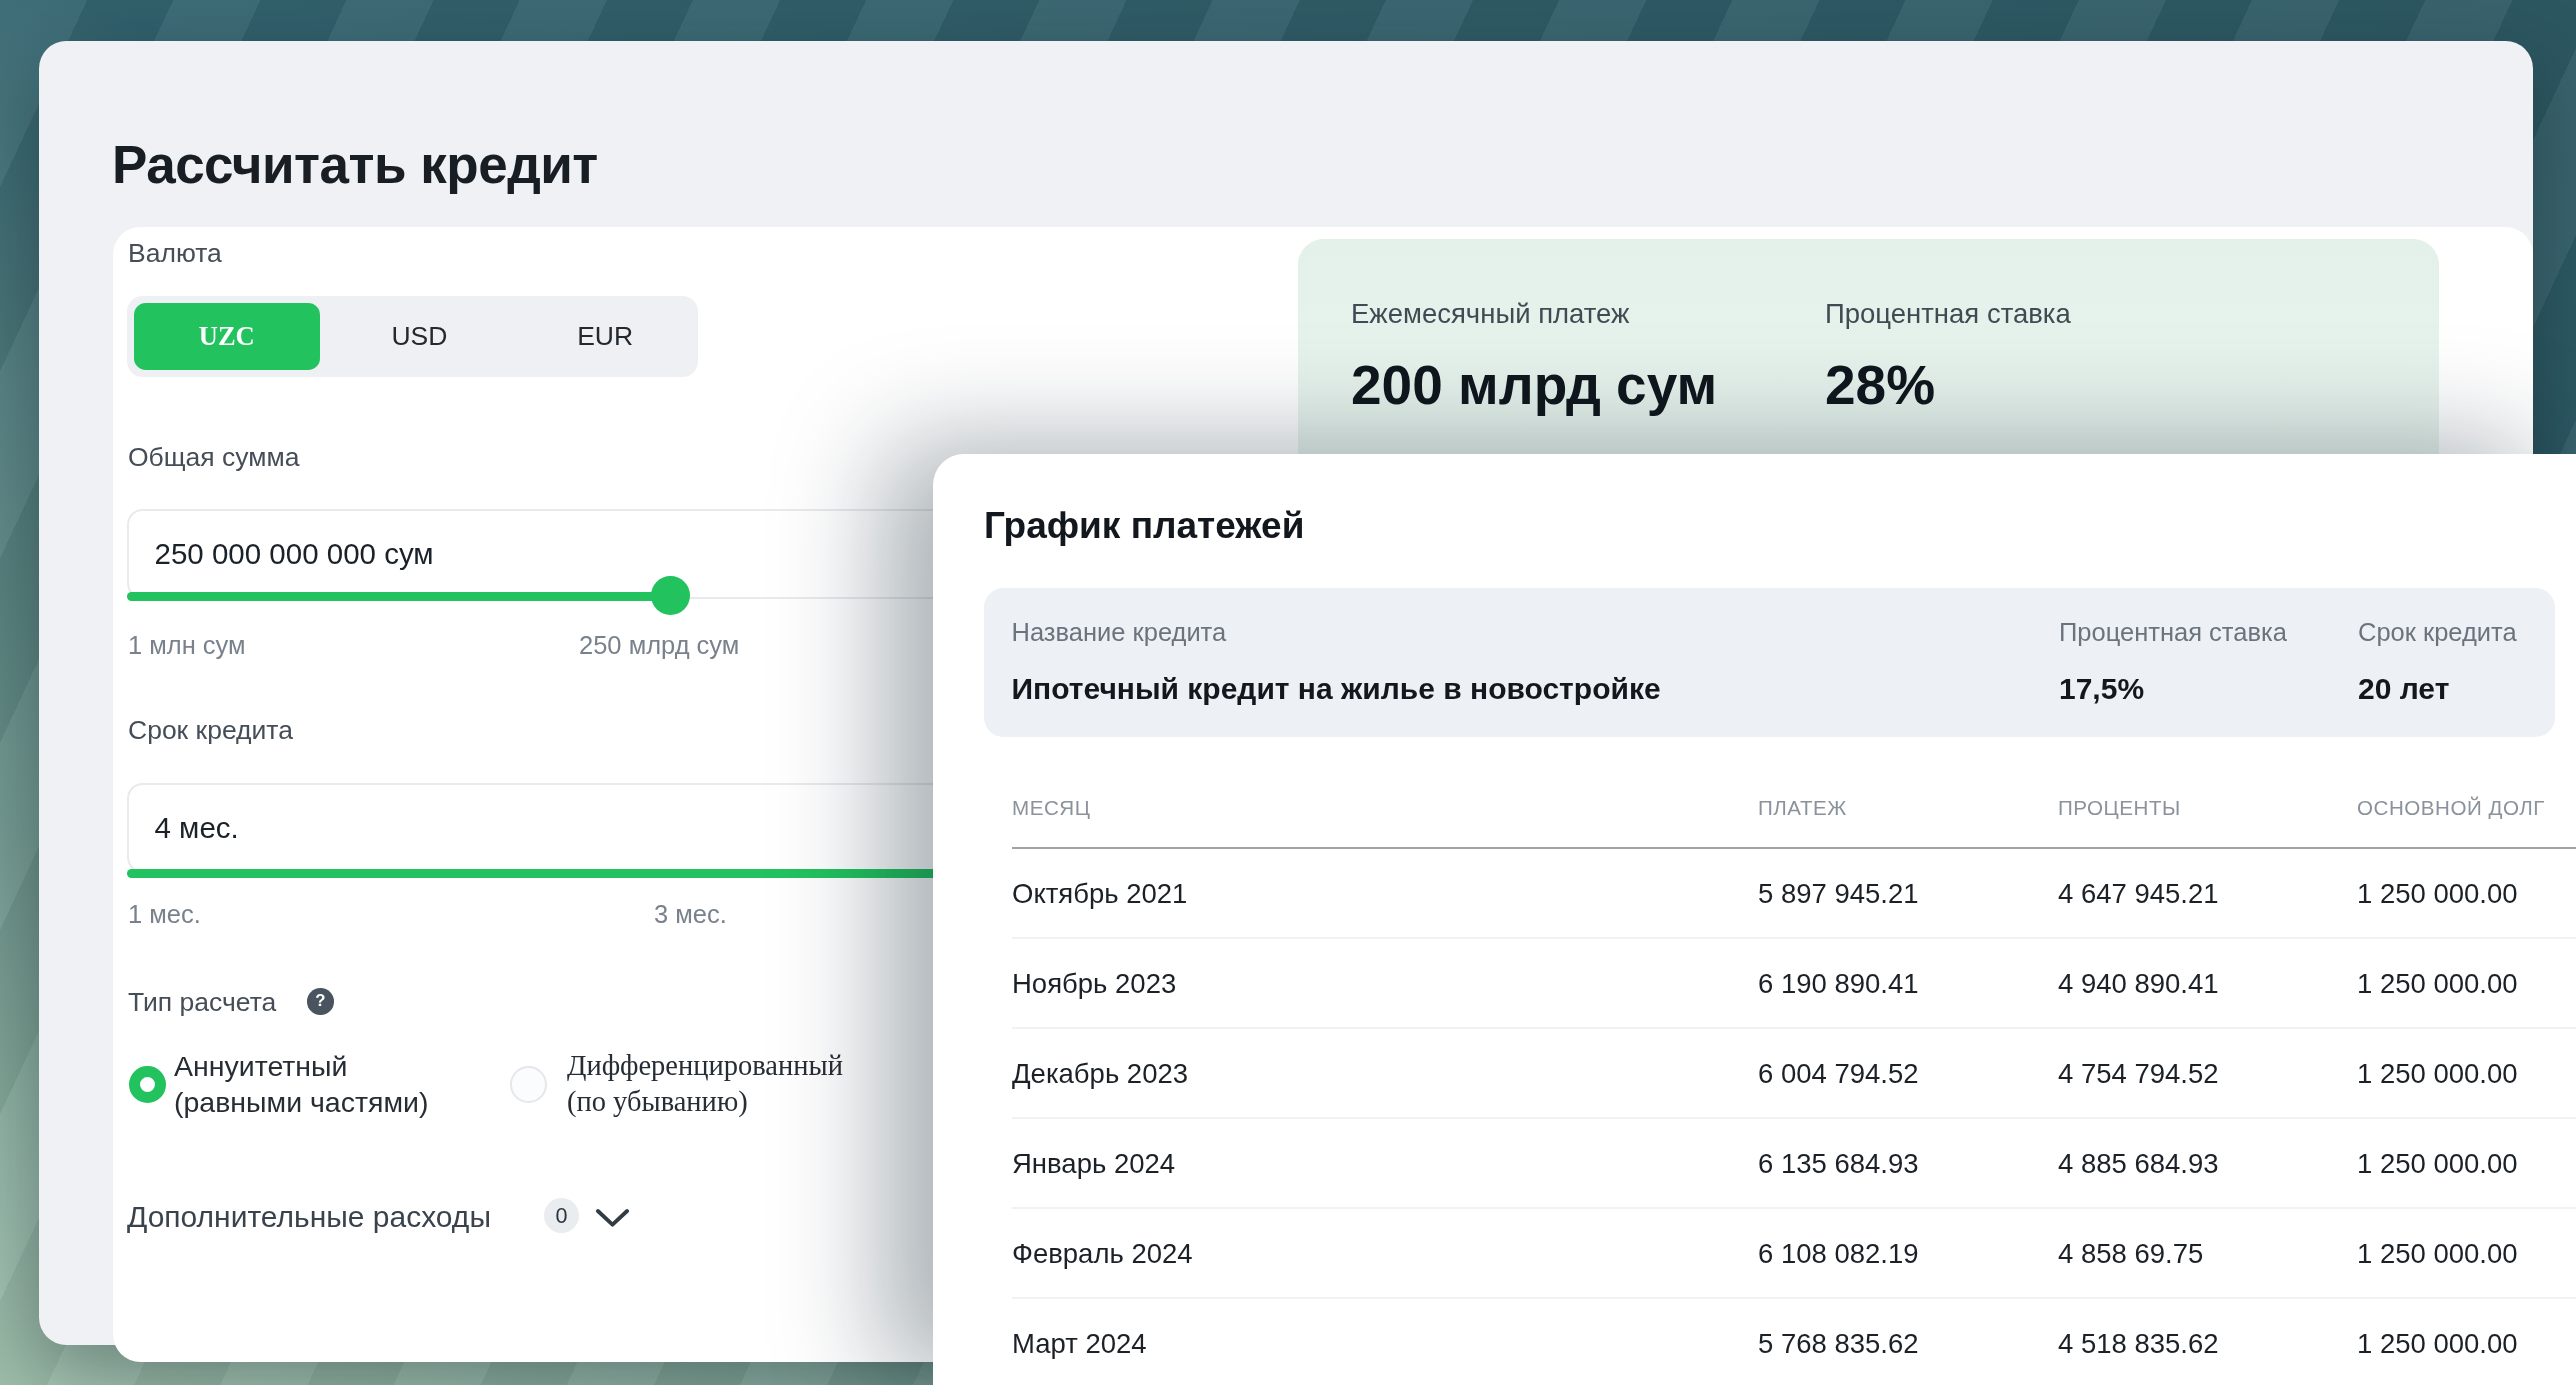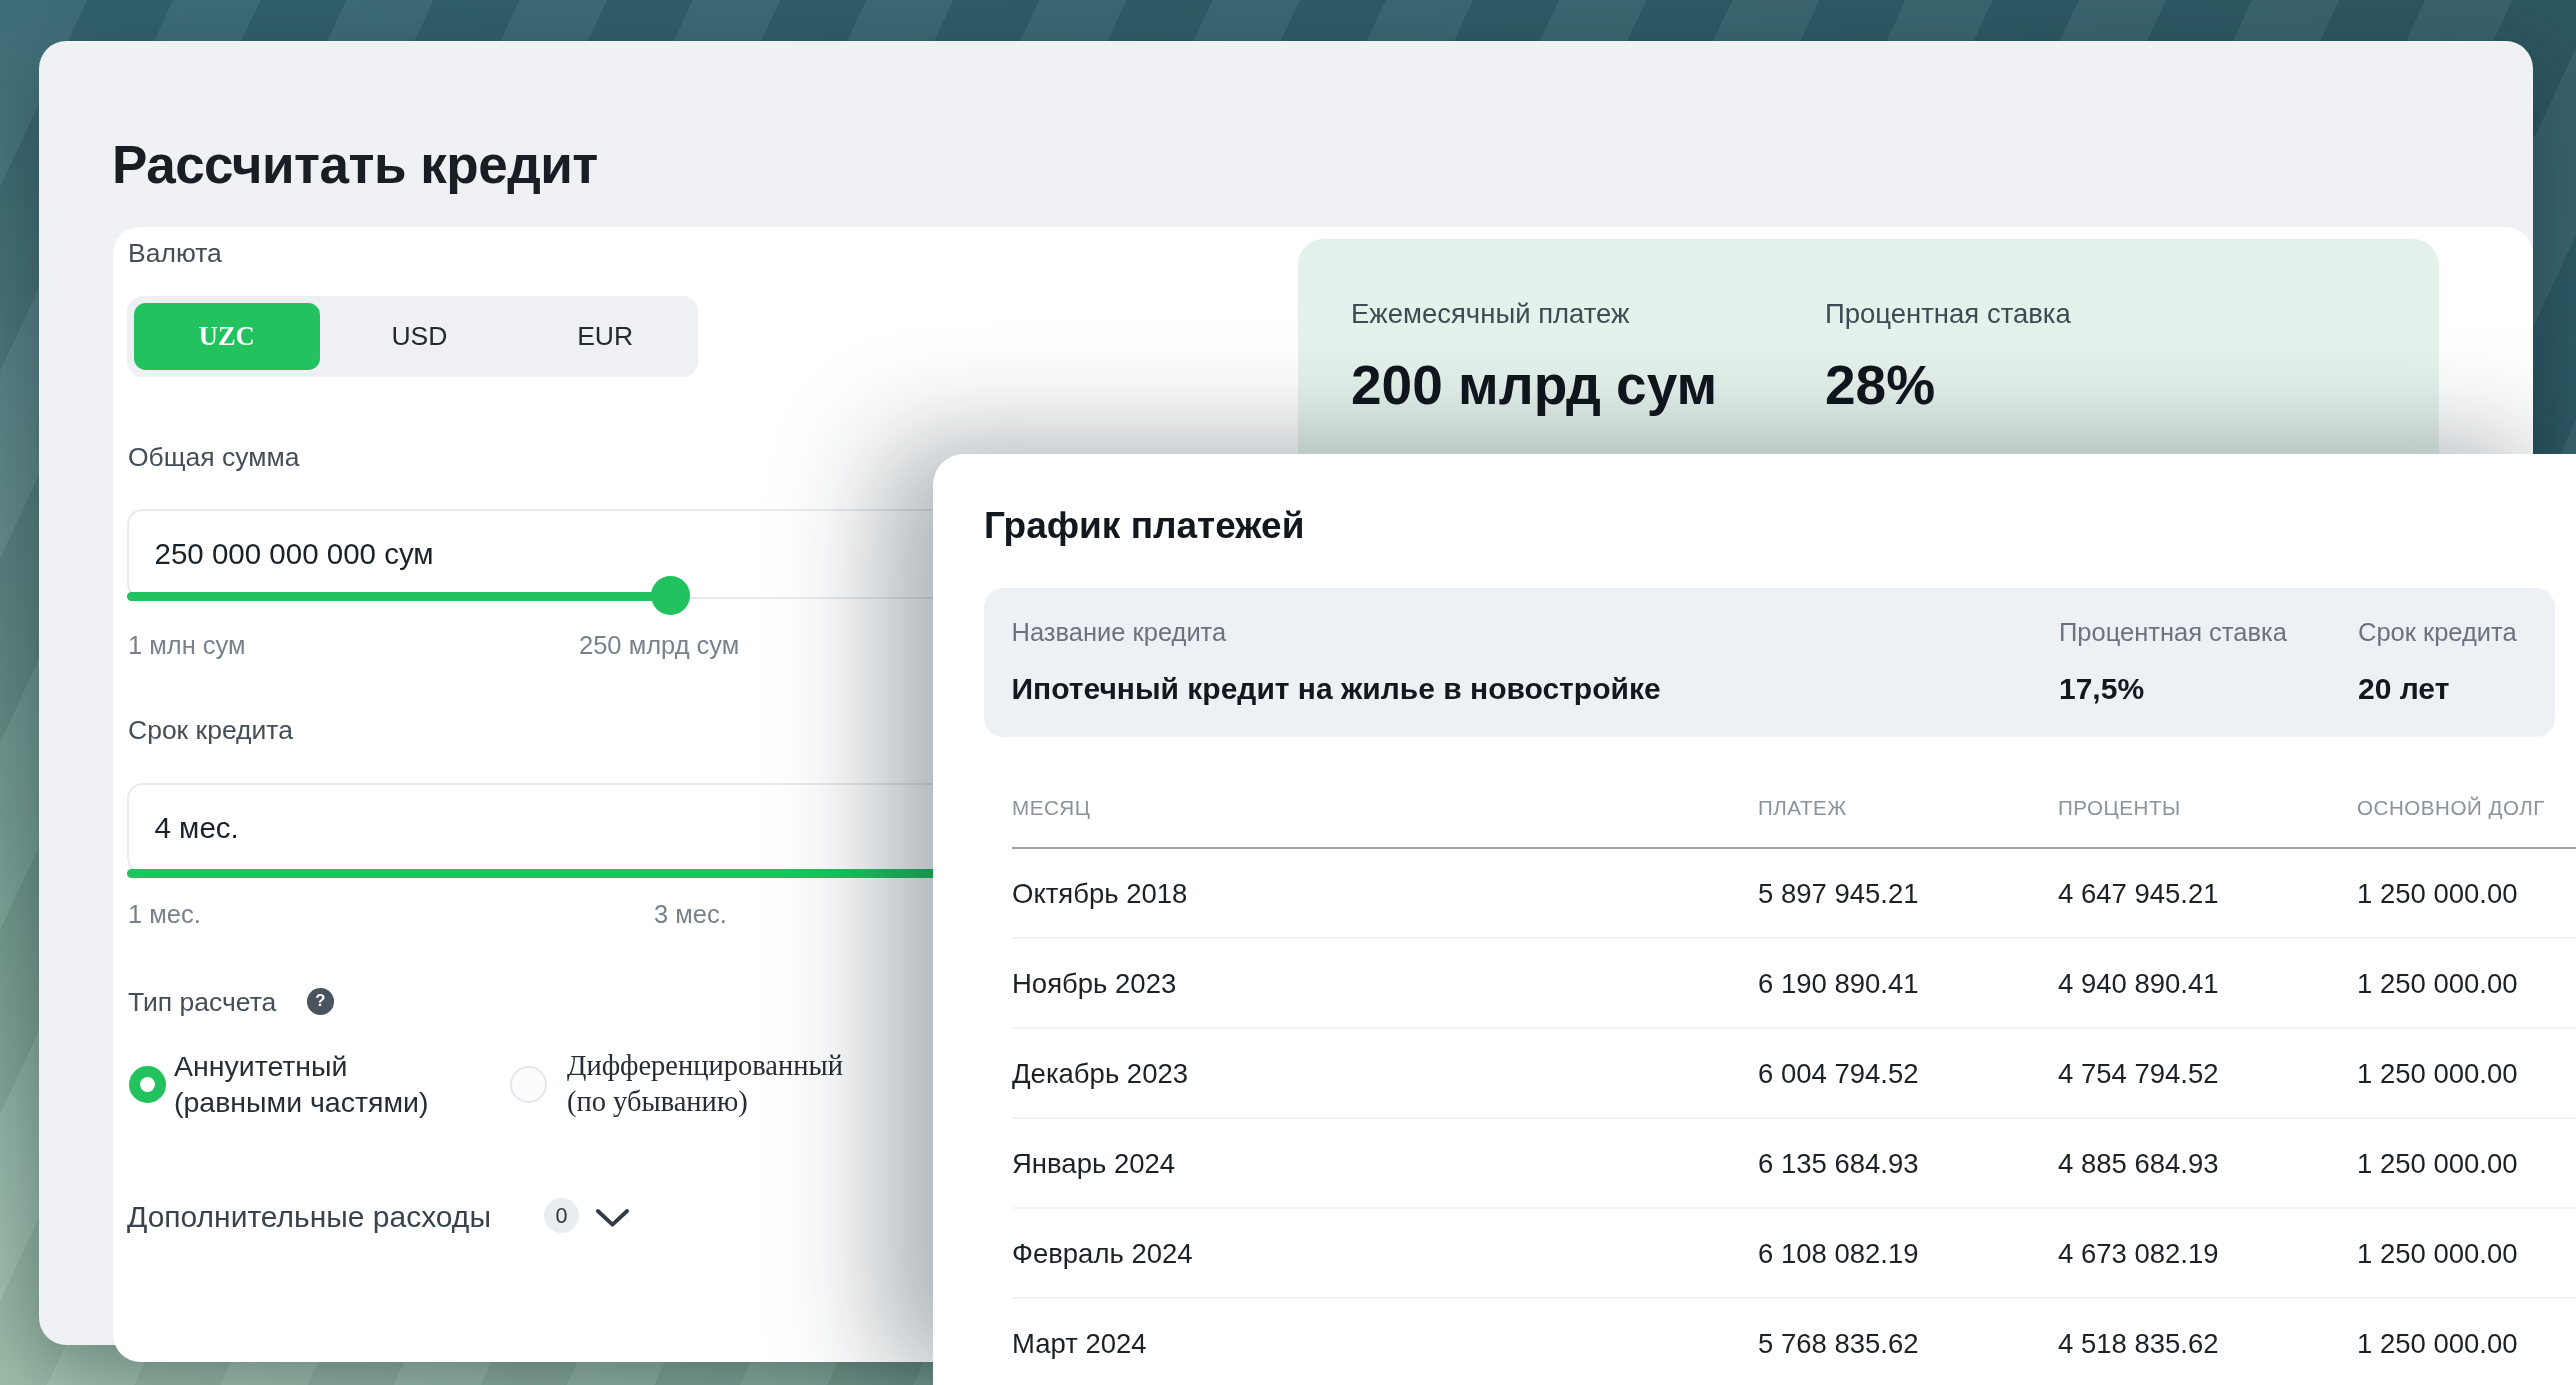--- a/index.html
+++ b/index.html
@@ -132,21 +132,21 @@
     </div>
 
     <div class="table">
       <div class="thead">
         <span class="col-0">МЕСЯЦ</span>
         <span class="col-1">ПЛАТЕЖ</span>
         <span class="col-2">ПРОЦЕНТЫ</span>
         <span class="col-3">ОСНОВНОЙ ДОЛГ</span>
       </div>
       <div class="trow">
-        <span class="col-0">Октябрь 2018</span>
+        <span class="col-0">Октябрь 2021</span>
         <span class="col-1">5 897 945.21</span>
         <span class="col-2">4 647 945.21</span>
         <span class="col-3">1 250 000.00</span>
       </div>
       <div class="trow">
         <span class="col-0">Ноябрь 2023</span>
         <span class="col-1">6 190 890.41</span>
         <span class="col-2">4 940 890.41</span>
         <span class="col-3">1 250 000.00</span>
       </div>
@@ -158,21 +158,21 @@
       </div>
       <div class="trow">
         <span class="col-0">Январь 2024</span>
         <span class="col-1">6 135 684.93</span>
         <span class="col-2">4 885 684.93</span>
         <span class="col-3">1 250 000.00</span>
       </div>
       <div class="trow">
         <span class="col-0">Февраль 2024</span>
         <span class="col-1">6 108 082.19</span>
-        <span class="col-2">4 673 082.19</span>
+        <span class="col-2">4 858 69.75</span>
         <span class="col-3">1 250 000.00</span>
       </div>
       <div class="trow">
         <span class="col-0">Март 2024</span>
         <span class="col-1">5 768 835.62</span>
         <span class="col-2">4 518 835.62</span>
         <span class="col-3">1 250 000.00</span>
       </div>
     </div>
   </div>

